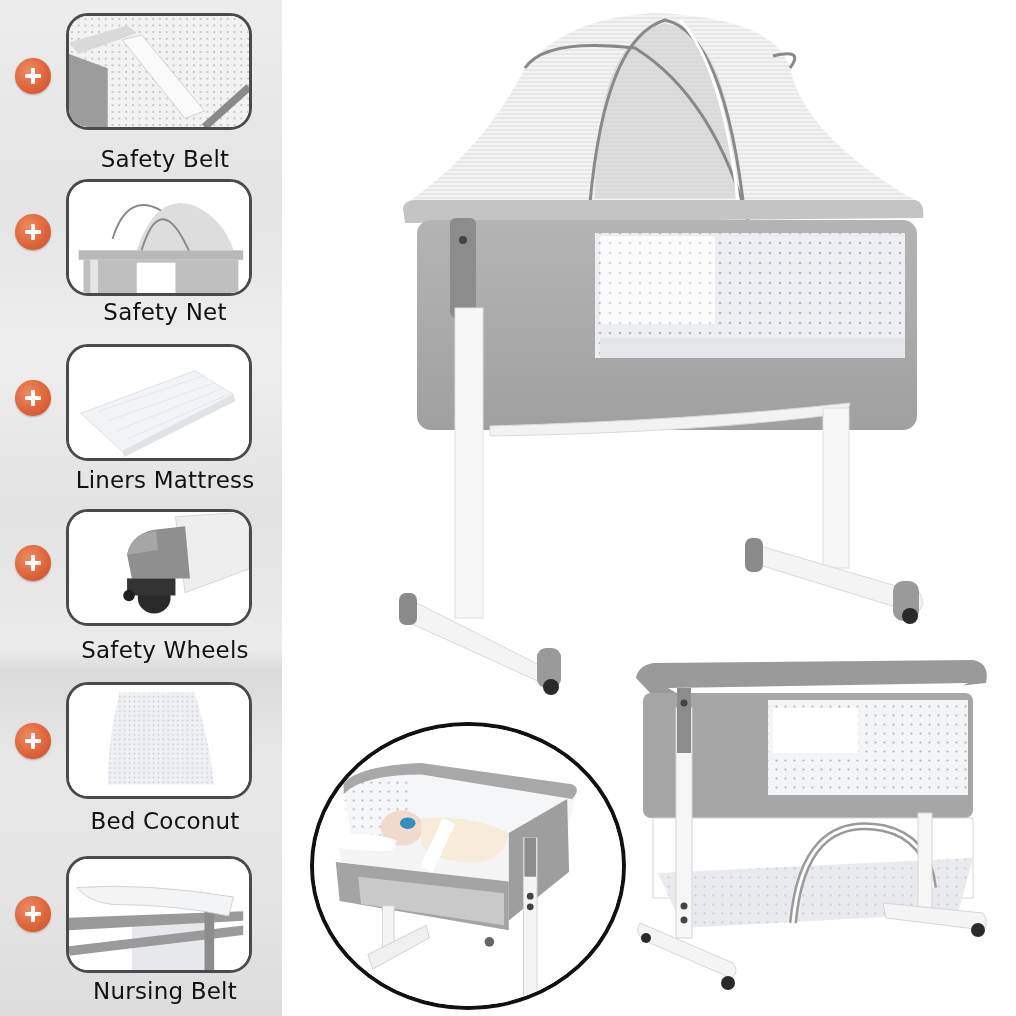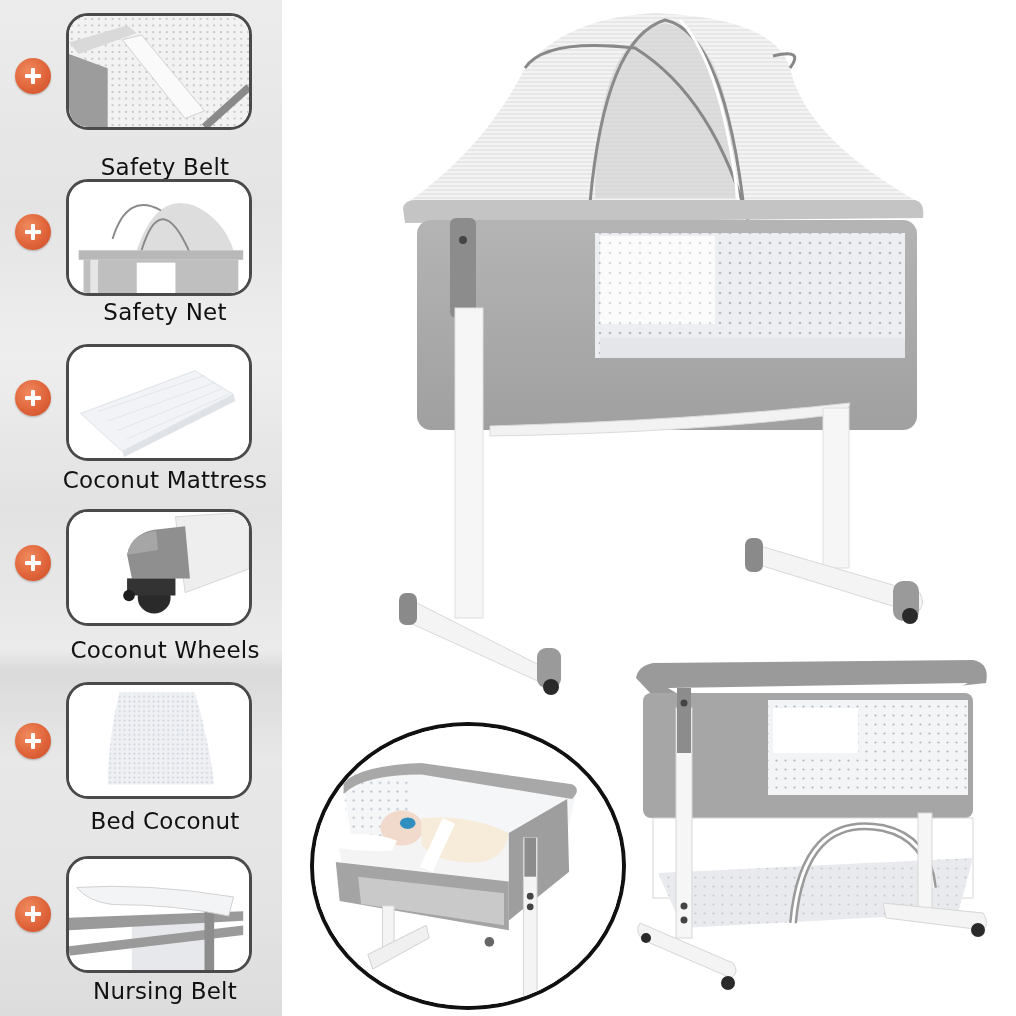--- a/index.html
+++ b/index.html
@@ -57,21 +57,21 @@
             </pattern>
           </defs>
         <rect width="186" height="117" fill="#f2f2f2"></rect>
         <rect width="186" height="117" fill="url(#dots1)"></rect>
         <polygon points="0,40 40,55 40,117 0,117" fill="#9c9c9c"></polygon>
         <polygon points="0,28 60,10 70,18 10,40" fill="#d9d9d9"></polygon>
         <polygon points="55,25 75,20 140,100 120,108" fill="#fafafa" stroke="#d0d0d0"></polygon>
         <line x1="140" y1="117" x2="186" y2="75" stroke="#8a8a8a" stroke-width="8"></line>
       </svg>
     </div>
-    <div class="label" style="top:154px">Safety Belt</div>
+    <div class="label" style="top:146px">Safety Belt</div>
   </div>
 
   <div class="feature" style="top:0">
     <div class="plus" style="top:214px"></div>
     <div class="thumb" style="top:179px">
       <svg viewBox="0 0 186 117" preserveAspectRatio="none">
         <rect width="186" height="117" fill="#ffffff"></rect>
         <path d="M70 72 Q90 10 130 25 Q160 40 170 72 Z" fill="#d4d4d4" opacity="0.8"></path>
         <path d="M45 60 Q60 10 95 30" fill="none" stroke="#8a8a8a" stroke-width="2"></path>
         <path d="M75 72 Q95 5 125 75" fill="none" stroke="#8a8a8a" stroke-width="2"></path>
@@ -92,37 +92,37 @@
         <polygon points="12,70 130,25 170,50 55,110" fill="#f1f3f6" stroke="#dde0e4"></polygon>
         <polygon points="55,110 170,50 172,57 57,116" fill="#dfe2e6"></polygon>
         <g stroke="#e2e5e9" stroke-width="1" fill="none">
           <path d="M30 68 L140 30"></path>
             <path d="M40 78 L150 38"></path>
             <path d="M50 88 L158 44"></path>
             <path d="M60 97 L165 50"></path>
         </g>
       </svg>
     </div>
-    <div class="label" style="top:467px">Coconut Mattress</div>
+    <div class="label" style="top:467px">Liners Mattress</div>
   </div>
 
   <div class="feature" style="top:0">
     <div class="plus" style="top:545px"></div>
     <div class="thumb" style="top:509px">
       <svg viewBox="0 0 186 117" preserveAspectRatio="none">
         <rect width="186" height="117" fill="#ffffff"></rect>
         <polygon points="110,5 186,0 186,60 120,85" fill="#eeeeee" stroke="#d5d5d5"></polygon>
         <path d="M60 45 Q65 20 95 18 L120 15 L125 70 L65 70 Z" fill="#8f8f8f"></path>
         <path d="M60 45 Q65 22 90 20 L92 40 Z" fill="#a6a6a6"></path>
         <circle cx="88" cy="90" r="17" fill="#2a2a2a"></circle>
         <rect x="60" y="70" width="50" height="18" fill="#333"></rect>
         <circle cx="62" cy="88" r="6" fill="#1e1e1e"></circle>
       </svg>
     </div>
-    <div class="label" style="top:637px">Coconut Wheels</div>
+    <div class="label" style="top:637px">Safety Wheels</div>
   </div>
 
   <div class="feature" style="top:0">
     <div class="plus" style="top:723px"></div>
     <div class="thumb" style="top:682px">
       <svg viewBox="0 0 186 117" preserveAspectRatio="none">
         <defs>
             <pattern id="dots5" width="5" height="5" patternUnits="userSpaceOnUse">
               <circle cx="2.5" cy="2.5" r="1" fill="#c0c4cc"></circle>
             </pattern>

